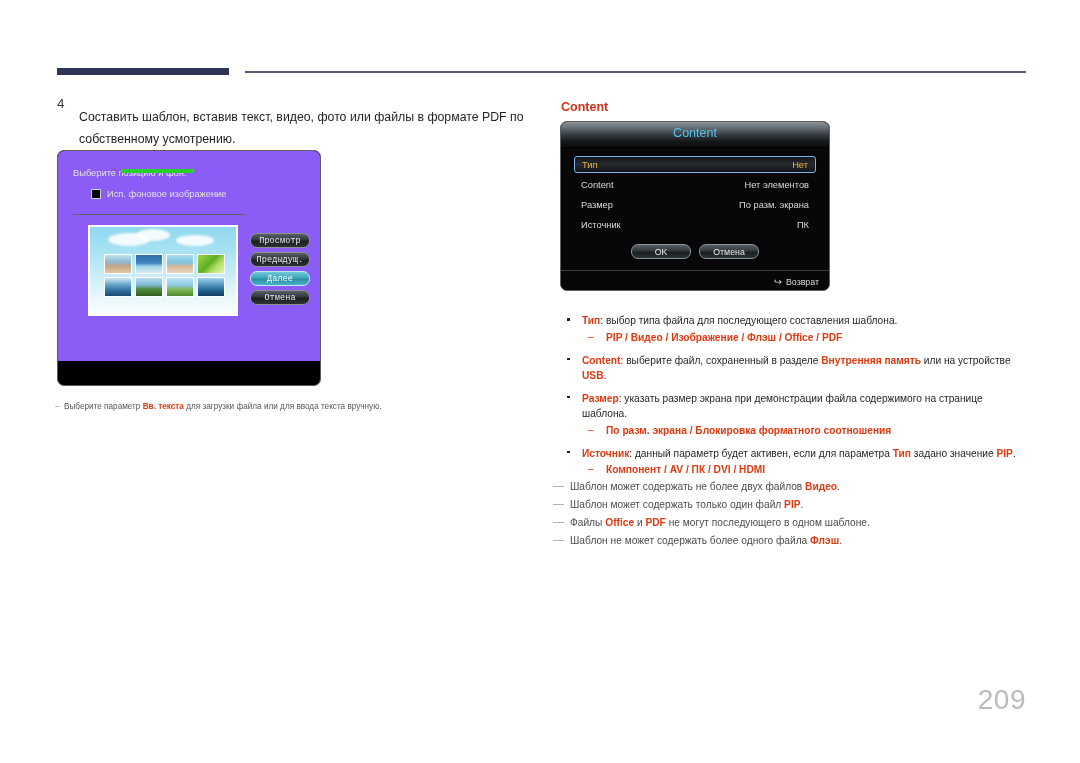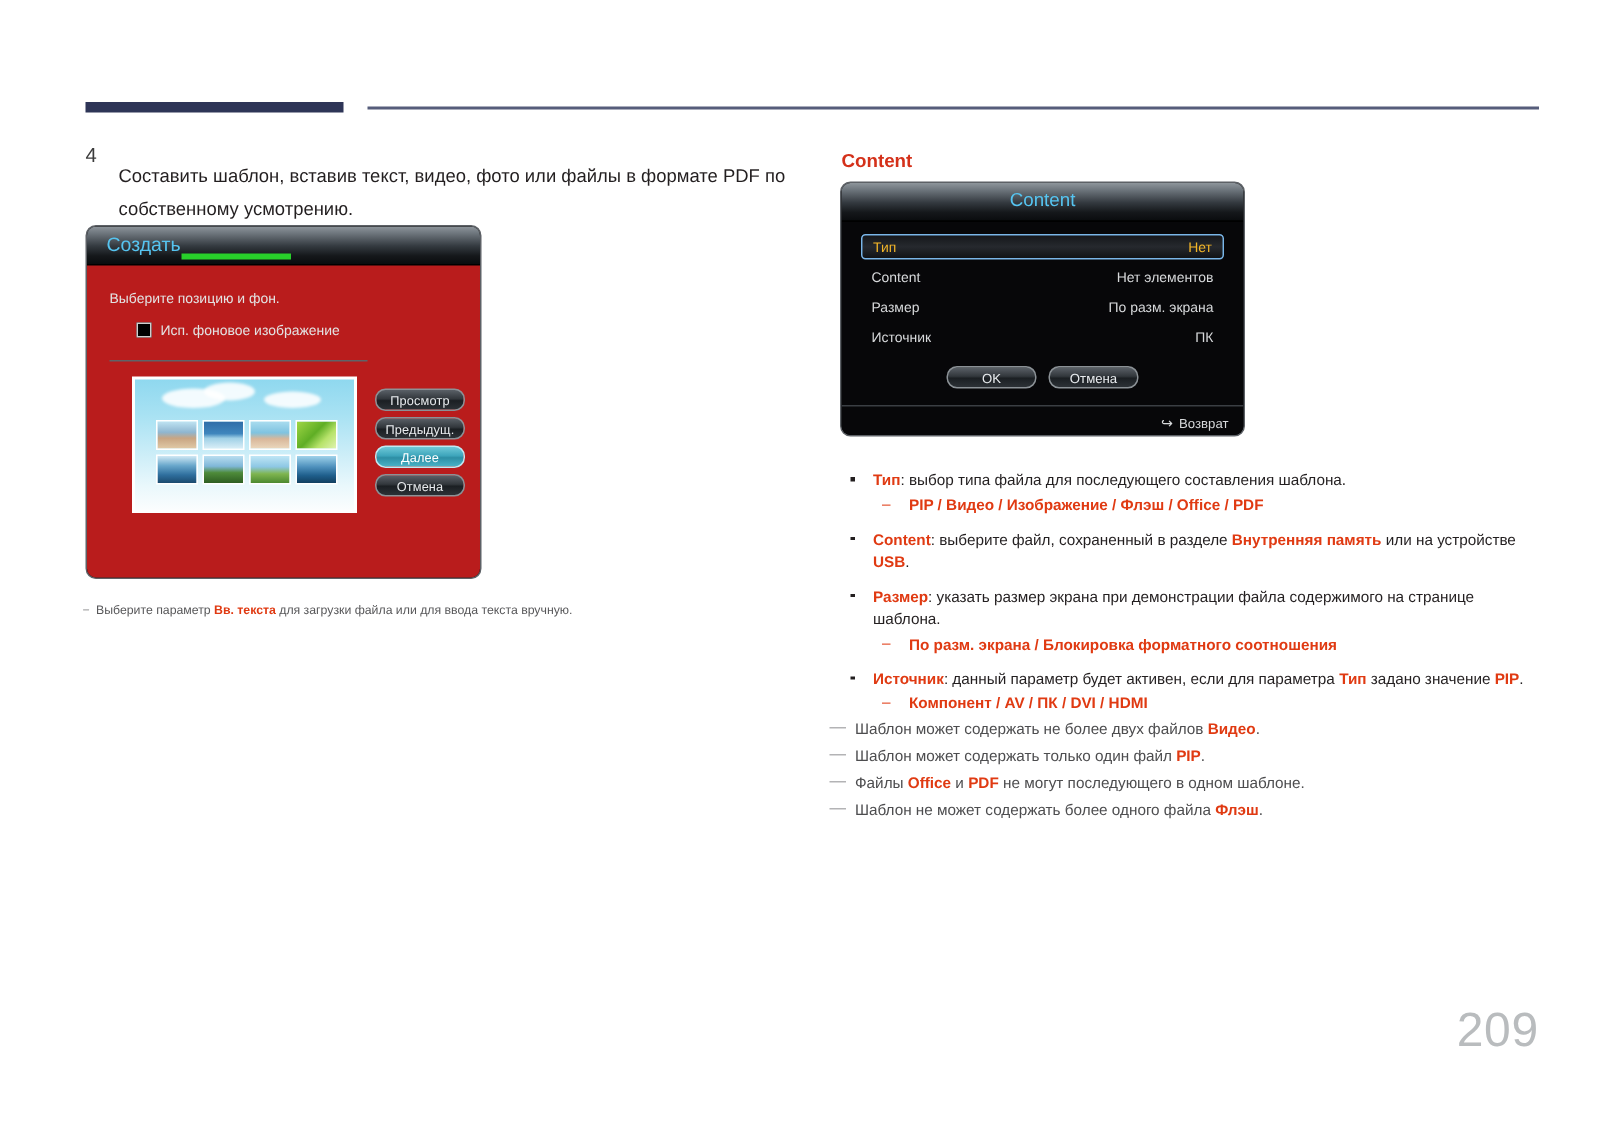--- a/index.html
+++ b/index.html
@@ -91,21 +91,21 @@
     left: 63px;
     top: 18px;
     width: 73px;
     height: 4px;
     background: #28d02a;
     z-index: 4;
   }
   .create-body {
     position: relative;
     height: 210px;
-    background: #b91c1c;
+    background: #8b5cf6;
   }
   .create-hint {
     position: absolute;
     left: 15px;
     top: 17px;
     font-size: 9.3px;
     color: #e3e3e3;
   }
   .chk-row {
     position: absolute;
@@ -185,20 +185,21 @@
   .t8 { background: linear-gradient(to bottom, #9ed2ea 0%, #4f91bd 40%, #1f5f8c 72%, #123f60 100%); }
 
   
   .btn-col {
     position: absolute;
     left: 192px;
     top: 82px;
     display: flex;
     flex-direction: column;
     gap: 4px;
+    font-family: Liberation Mono, monospace;
   }
   .tvbtn {
     width: 60px;
     height: 15px;
     border-radius: 7px;
     border: 1px solid #8b9196;
     background: linear-gradient(to bottom, #5a6067 0%, #32373c 45%, #1b1f23 55%, #2c3136 100%);
     color: #e9ecef;
     font-size: 8.5px;
     display: flex;
@@ -380,41 +381,38 @@
     top: -2px;
     color: #9b9b9d;
     font-size: 11px;
   }
   .note .cont { display: block; padding-left: 7px; }
 
   
   .pageno {
     position: absolute;
     right: 54px;
-    top: 668px;
-    font-size: 32px;
+    top: 684px;
+    font-size: 28px;
     color: #b9bcbe;
     letter-spacing: 0.5px;
   }
 </style>
 </head>
 <body>
 
 <div class="hdr-thick"></div>
 <div class="hdr-thin"></div>
 
 <div class="step">
   <div class="step-num">4</div>
   <div class="step-body">Составить шаблон, вставив текст, видео, фото или файлы в формате PDF по собственному усмотрению.</div>
 </div>
 
 <div class="tvdlg" id="create-dialog">
-  <div class="tvdlg-title">
-    <span class="tvdlg-title-text">Создать</span>
-  </div>
   <div class="green-bar"></div>
 
   <div class="create-body">
     <div class="create-hint">Выберите позицию и фон.</div>
 
     <div class="chk-row">
       <span class="chk-box"></span>
       <span class="chk-label">Исп. фоновое изображение</span>
     </div>
 

